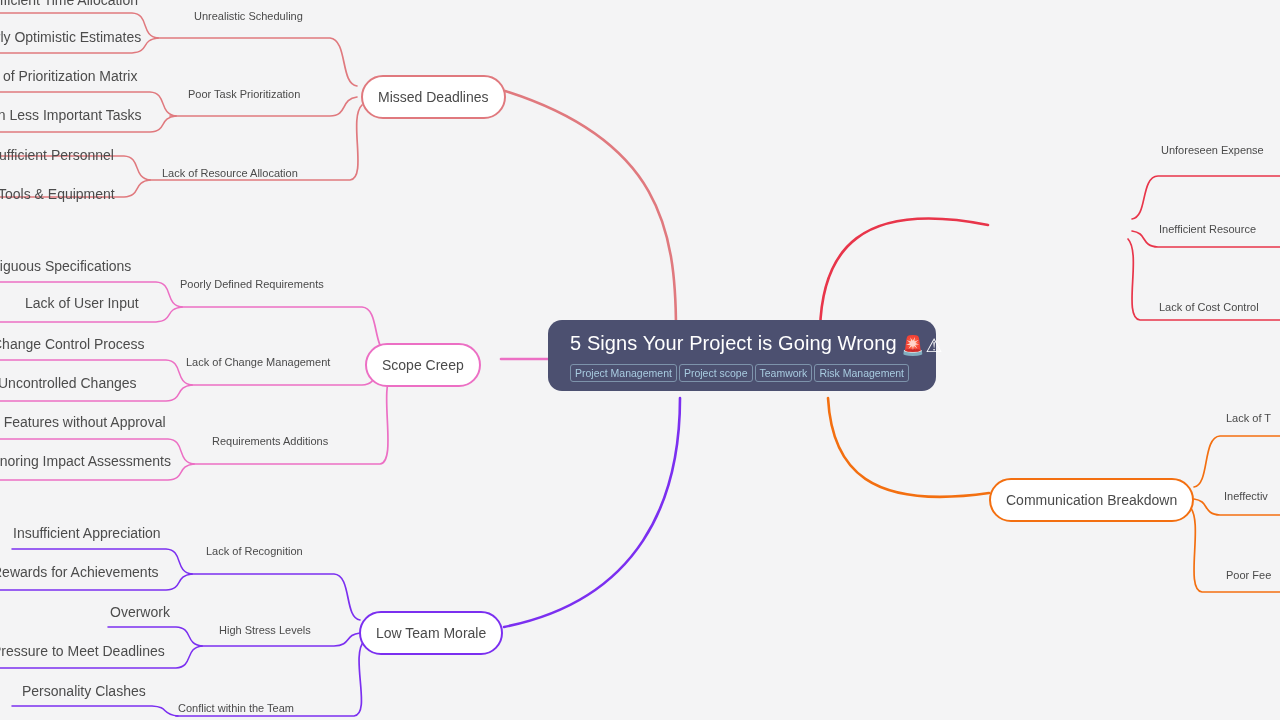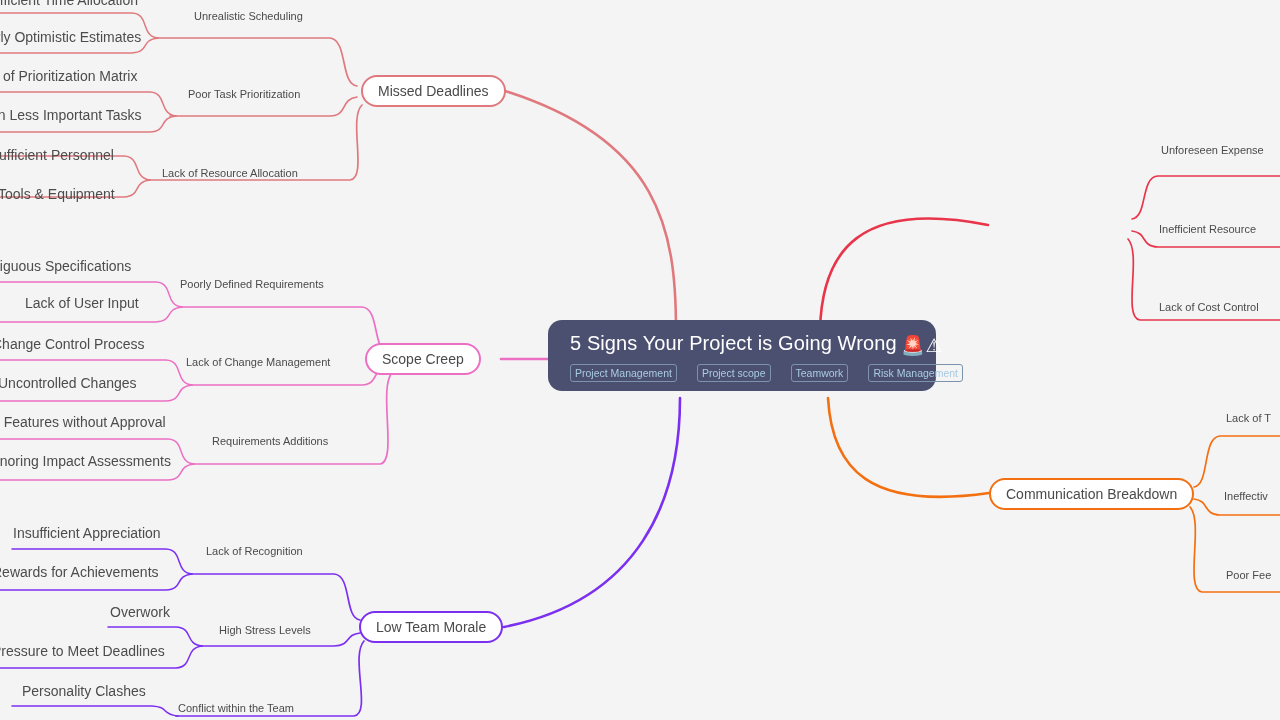--- a/index.html
+++ b/index.html
@@ -40,21 +40,21 @@
     white-space: nowrap;
     color: #ffffff;
     line-height: 26px;
   }
   .central-emojis {
     display: inline-block;
     font-size: 19px;
     vertical-align: -2px;
     margin-left: 5px;
   }
-  .tags { margin-top: 5px; display: flex; gap: 20px; }
+  .tags { margin-top: 5px; display: flex; gap: 2px; }
   .tag {
     font-size: 10.5px;
     line-height: 12px;
     color: #a8cbe0;
     border: 1px solid #7d93ab;
     border-radius: 3px;
     padding: 2px 4px 2px 4px;
     white-space: nowrap;
     background: transparent;
   }
@@ -67,21 +67,21 @@
     border-style: solid;
     border-width: 2.2px;
     border-radius: 999px;
     color: #4a4a4a;
     font-size: 14px;
     line-height: 1;
     display: flex;
     align-items: center;
     justify-content: center;
     padding: 0 15px;
-    height: 32px;
+    height: 44px;
     white-space: nowrap;
     z-index: 5;
   }
 
   
   .tlabel {
     position: absolute;
     font-size: 11px;
     color: #4a4a4a;
     white-space: nowrap;

